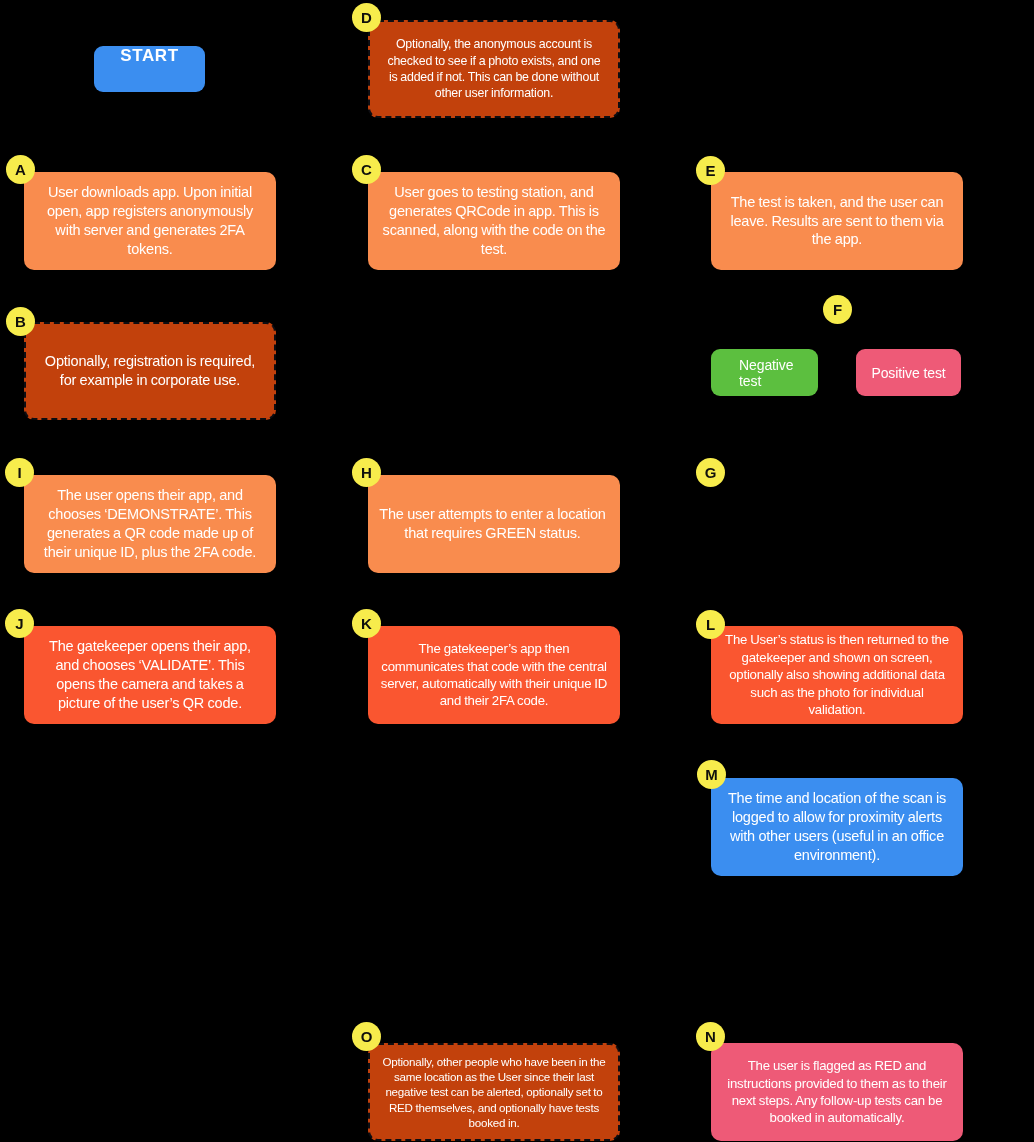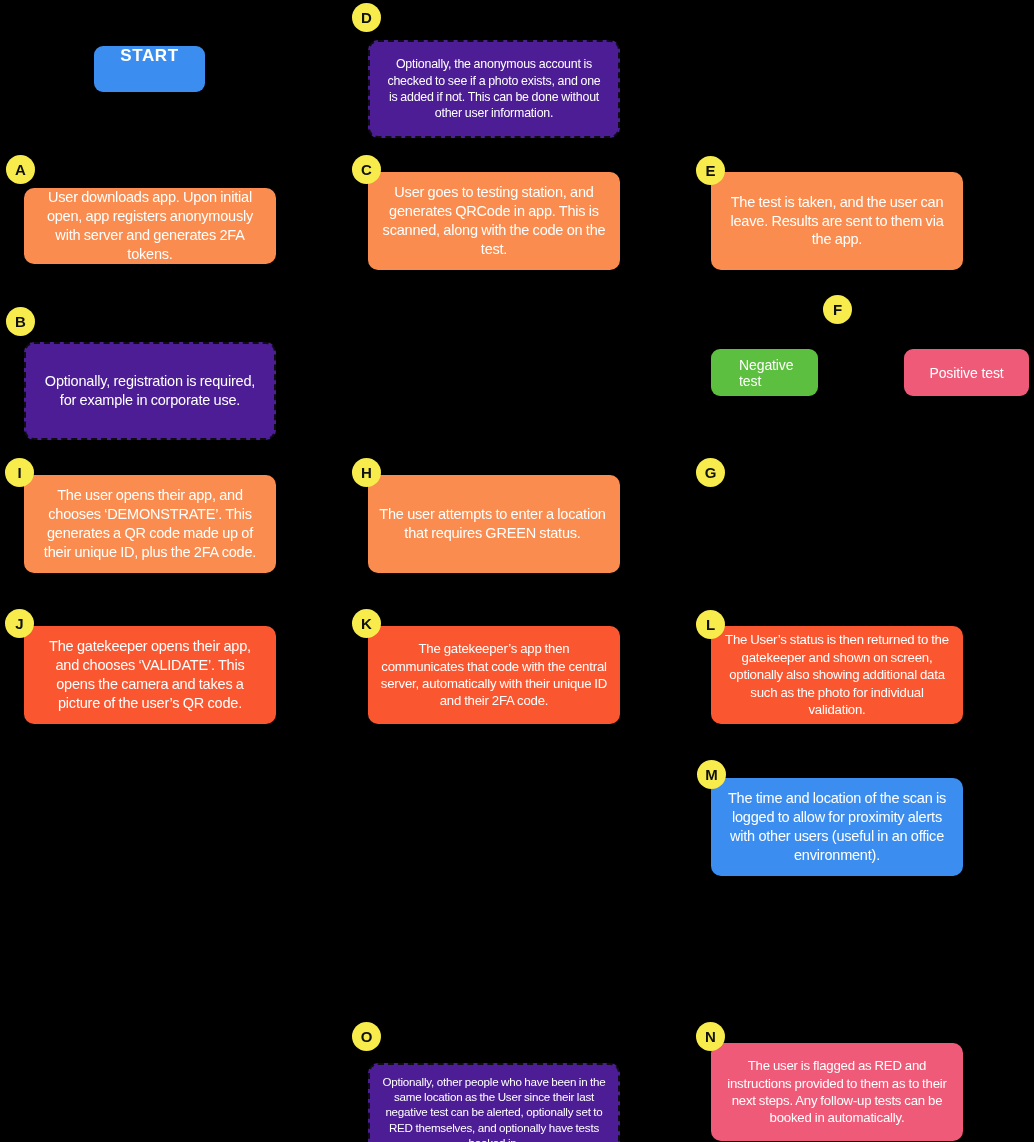--- a/index.html
+++ b/index.html
@@ -41,21 +41,21 @@
   }
 
   .node .nodetext {
     display: block;
     width: 100%;
   }
 
   
   .c-orange   { background: #f98c4e; }
   .c-redorange{ background: #fa5630; }
-  .c-slate    { background: #4c1d95; border: 2px dashed #0d0d12; margin-top: 20px; }
+  .c-slate    { background: #c2410c; border: 2px dashed #0d0d12; }
   .c-blue     { background: #3b8ef0; }
   .c-green    { background: #5cbf3f; padding-left: 28px; }
   .c-pink     { background: #ee5a77; }
 
   
   .small-text { font-size: 12.4px; line-height: 1.32; }
 
   
   .start-btn {
     position: absolute;
@@ -112,21 +112,21 @@
     <span>START</span>
   </div>
 
   <div class="node c-slate small-text" id="node-D" style="left:368px; top:20px; width:252px; height:98px;">
     <span class="nodetext">Optionally, the anonymous account is checked to see if a photo exists, and one is added if not. This can be done without other user information.</span>
   </div>
   <div class="badge" style="left:352px; top:3px;">
     <span>D</span>
   </div>
 
-  <div class="node c-orange" id="node-A" style="left:24px; top:172px; width:252px; height:76px;margin-top:16px;">
+  <div class="node c-orange" id="node-A" style="left:24px; top:172px; width:252px; height:98px;">
     <span class="nodetext">User downloads app. Upon initial open, app registers anonymously with server and generates 2FA tokens.</span>
   </div>
   <div class="badge" style="left:6px; top:155px;">
     <span>A</span>
   </div>
 
   <div class="node c-orange" id="node-C" style="left:368px; top:172px; width:252px; height:98px;">
     <span class="nodetext">User goes to testing station, and generates QRCode in app. This is scanned, along with the code on the test.</span>
   </div>
   <div class="badge" style="left:352px; top:155px;">
@@ -147,21 +147,21 @@
     <span>B</span>
   </div>
 
   <div class="badge standalone" style="left:823px; top:295px;">
     <span>F</span>
   </div>
 
   <div class="chip c-green" style="left:711px; top:349px; width:107px; height:47px;">
     <span>Negative test</span>
   </div>
-  <div class="chip c-pink" style="left:904px; top:349px; width:125px; height:47px;">
+  <div class="chip c-pink" style="left:856px; top:349px; width:105px; height:47px;">
     <span>Positive test</span>
   </div>
 
   <div class="node c-orange" id="node-I" style="left:24px; top:475px; width:252px; height:98px;">
     <span class="nodetext">The user opens their app, and chooses ‘DEMONSTRATE’. This generates a QR code made up of their unique ID, plus the 2FA code.</span>
   </div>
   <div class="badge" style="left:5px; top:458px;">
     <span>I</span>
   </div>
 

